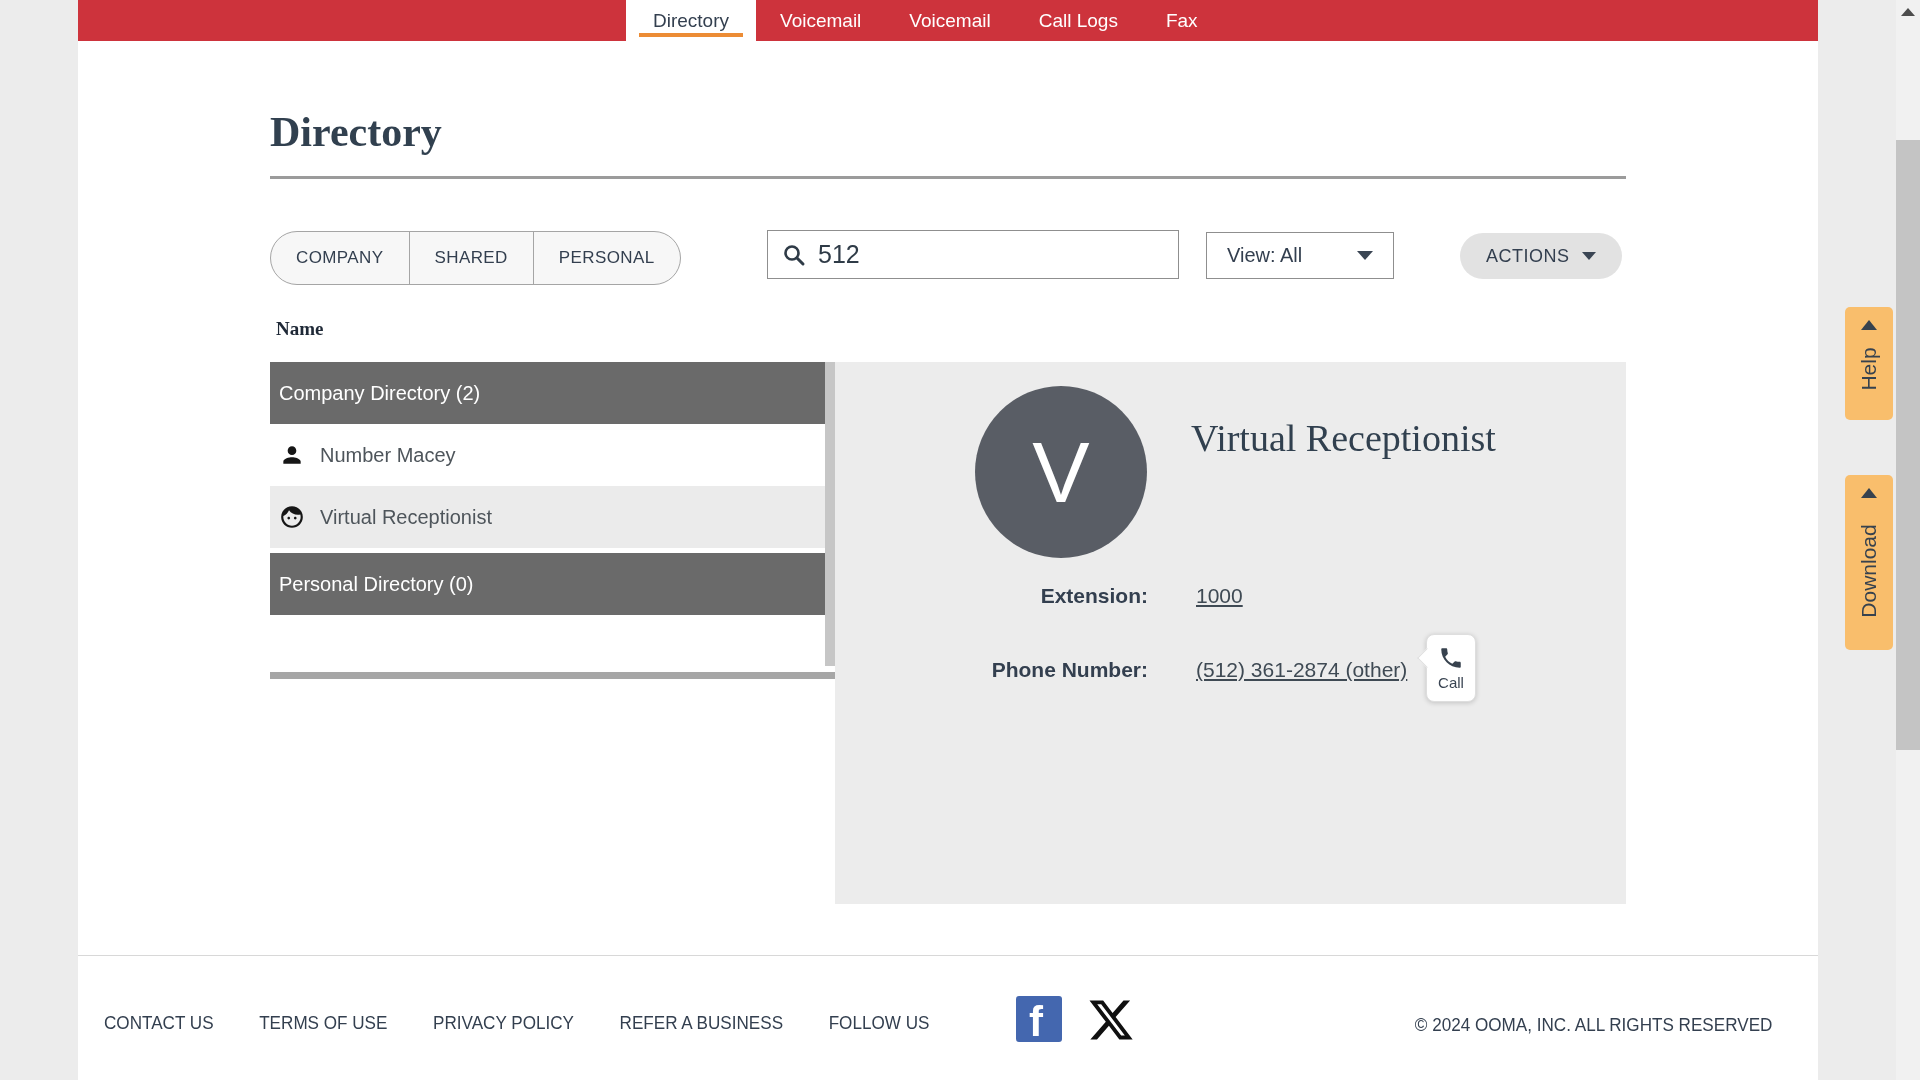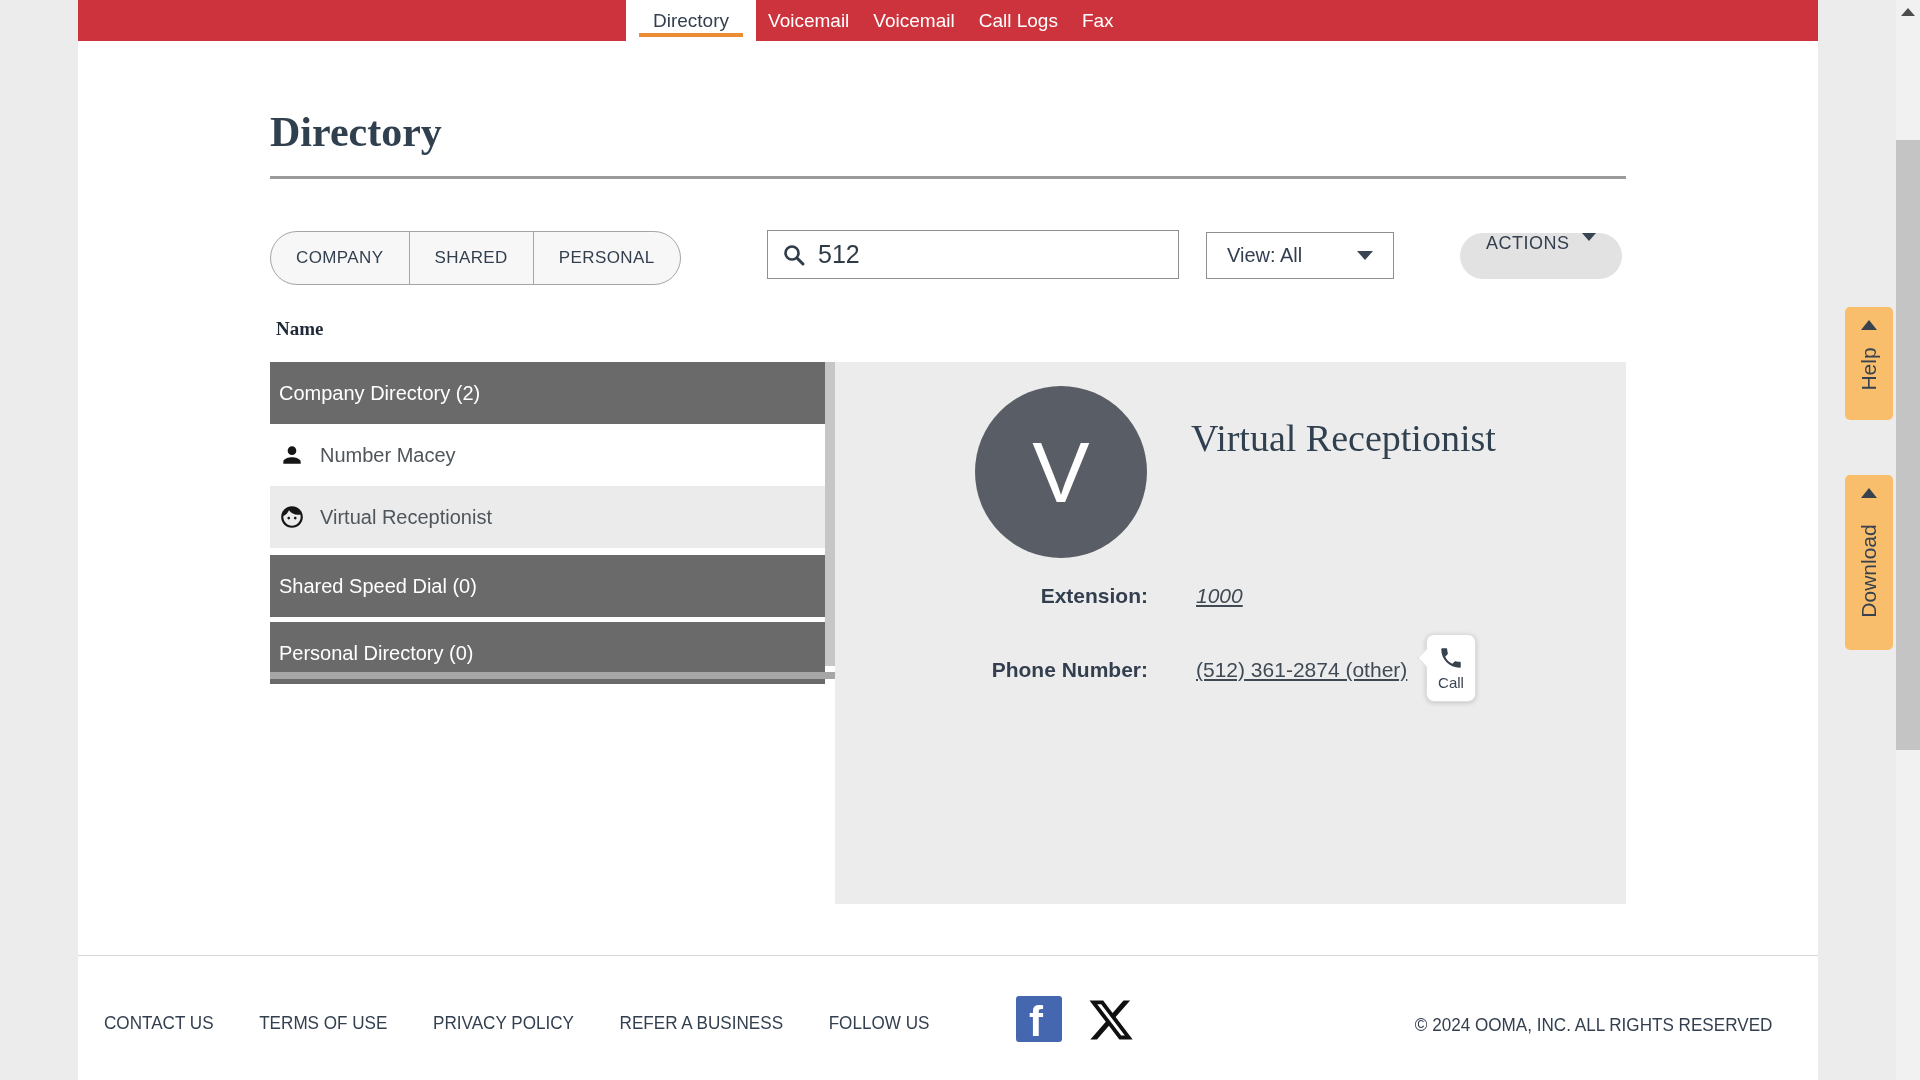--- a/index.html
+++ b/index.html
@@ -4,61 +4,61 @@
 <style>
   * { margin:0; padding:0; box-sizing:border-box; }
   html,body { width:1920px; height:1080px; overflow:hidden; }
   body { background:#ECECEC; font-family:"Liberation Sans", sans-serif; color:#333F4F; position:relative; }
 
   .page { position:absolute; left:78px; top:0; width:1740px; height:1080px; background:#FFFFFF; }
 
   
   .navbar { position:absolute; left:0; top:0; right:0; height:41px; background:#CD333C; }
   .nav-tabs { position:absolute; left:548px; top:0; height:41px; display:flex; }
-  .nav-tab { color:#FFFFFF; font-size:19px; padding:0 12px; display:flex; align-items:center; cursor:pointer; }
+  .nav-tab { color:#FFFFFF; font-size:19px; padding:0 24px; display:flex; align-items:center; cursor:pointer; }
   .nav-tab.active { background:#FFFFFF; color:#333F4F; position:relative; padding:0 27px; }
   .nav-tab.active .underline { position:absolute; left:13px; right:13px; bottom:4px; height:4px; background:#EC8C35; }
 
   
   .page-title { position:absolute; left:192px; top:108px; font-family:"Liberation Serif", serif; font-size:42px; color:#31404F; }
   .title-rule { position:absolute; left:192px; top:176px; width:1356px; height:3px; background:#9B9B9B; }
 
   
   .segmented { position:absolute; left:192px; top:231px; height:54px; display:flex; border:1px solid #A5A5A5; border-radius:27px; background:#F7F7F7; overflow:hidden; }
   .segment { padding:0 25px; display:flex; align-items:center; font-size:17px; letter-spacing:.4px; color:#333F4F; cursor:pointer; }
   .segment + .segment { border-left:1px solid #A5A5A5; }
 
   .search-box { position:absolute; left:689px; top:230px; width:412px; height:49px; border:1px solid #8F8F8F; background:#fff; display:flex; align-items:center; padding:0 14px; }
   .search-box input { border:none; outline:none; font-size:25px; color:#2F3B47; width:100%; margin-left:12px; font-family:"Liberation Sans", sans-serif; background:transparent; }
 
   .view-select { position:absolute; left:1128px; top:232px; width:188px; height:47px; border:1px solid #8F8F8F; background:#fff; display:flex; align-items:center; justify-content:space-between; padding:0 20px; font-size:20px; cursor:pointer; }
   .caret-down { width:0; height:0; border-left:8px solid transparent; border-right:8px solid transparent; border-top:9px solid #3A4553; }
 
-  .actions-btn { position:absolute; left:1382px; top:233px; height:46px; padding:0 26px; border-radius:23px; background:#E2E2E2; display:flex; align-items:flex-start; gap:12px; font-size:18px; letter-spacing:.5px; color:#333F4F; cursor:pointer; }
+  .actions-btn { position:absolute; left:1382px; top:233px; height:46px; padding:0 26px; border-radius:23px; background:#E2E2E2; display:flex; align-items:center; gap:12px; font-size:18px; letter-spacing:.5px; color:#333F4F; cursor:pointer; }
   .actions-btn .caret-down { border-left-width:7px; border-right-width:7px; border-top-width:8px; }
 
   
   .name-header { position:absolute; left:198px; top:318px; font-family:"Liberation Serif", serif; font-weight:bold; font-size:19px; color:#1F2937; }
   .list { position:absolute; left:192px; top:362px; width:555px; }
   .list-row { height:62px; display:flex; align-items:center; padding-left:9px; font-size:20px; cursor:pointer; }
   .list-row.group { background:#6A6A6A; color:#FFFFFF; }
   .list-row.entry { background:#FFFFFF; color:#4E555B; gap:15px; }
   .list-row.entry.selected { background:#EBEBEB; }
   .gap7 { margin-top:7px; } .gap5 { margin-top:5px; }
   .row-icon { width:26px; height:26px; flex:0 0 26px; }
   .list-vscroll { position:absolute; left:747px; top:362px; width:10px; height:304px; background:#C6C6C6; cursor:pointer; }
   .list-hscroll { position:absolute; left:192px; top:672px; width:565px; height:7px; background:#A6A6A6; cursor:pointer; }
 
   
   .detail-panel { position:absolute; left:757px; top:362px; width:791px; height:542px; background:#ECECEC; }
   .avatar { position:absolute; left:140px; top:24px; width:172px; height:172px; border-radius:50%; background:#595D65; color:#FFFFFF; display:flex; align-items:center; justify-content:center; font-size:86px; }
   .detail-name { position:absolute; left:356px; top:54px; font-family:"Liberation Serif", serif; font-size:38px; color:#31404F; }
   .field-label { position:absolute; left:0; width:313px; text-align:right; font-weight:bold; font-size:21px; color:#333F4F; }
   .field-value { position:absolute; left:361px; font-size:21px; color:#3F4A54; text-decoration:underline; cursor:pointer; }
-  .lbl-ext { top:222px; } .val-ext { top:222px;font-style:italic; }
+  .lbl-ext { top:222px; } .val-ext { top:222px; }
   .lbl-phone { top:296px; } .val-phone { top:296px; }
 
   .call-btn { position:absolute; left:591px; top:272px; width:50px; height:68px; background:#FFFFFF; border:1px solid #DEDEDE; border-radius:8px; box-shadow:0 1px 5px rgba(0,0,0,.18); display:flex; flex-direction:column; align-items:center; justify-content:center; gap:3px; cursor:pointer; }
   .call-btn::before { content:""; position:absolute; left:-7px; top:16px; width:13px; height:13px; background:#FFFFFF; border-left:1px solid #DEDEDE; border-bottom:1px solid #DEDEDE; transform:rotate(45deg); }
   .call-label { font-size:15px; color:#3A4553; }
 
   
   .footer { position:absolute; left:0; right:0; top:955px; bottom:0; border-top:1px solid #D8D8D8; background:#FFFFFF; }
   .footer-links { position:absolute; left:26px; top:57px; display:flex; gap:48px; font-size:18px; letter-spacing:0; transform:scaleX(.95); transform-origin:left center; }
   .footer-link { color:#333F4F; cursor:pointer; white-space:nowrap; }
@@ -150,23 +150,20 @@
       <span>Number Macey</span>
     </div>
     <div class="list-row entry selected">
       <span class="row-icon">
         <svg width="26" height="26" viewBox="0 0 24 24" fill="#161616">
             <path d="M9 11.75c-.69 0-1.25.56-1.25 1.25s.56 1.25 1.25 1.25 1.25-.56 1.25-1.25-.56-1.25-1.25-1.25zm6 0c-.69 0-1.25.56-1.25 1.25s.56 1.25 1.25 1.25 1.25-.56 1.25-1.25-.56-1.25-1.25-1.25zM12 2C6.48 2 2 6.48 2 12s4.48 10 10 10 10-4.48 10-10S17.52 2 12 2zm0 18c-4.41 0-8-3.59-8-8 0-.29.02-.58.05-.86 2.36-1.05 4.23-2.98 5.21-5.37C11.07 8.33 14.05 10 17.42 10c.78 0 1.53-.09 2.25-.26.21.71.33 1.47.33 2.26 0 4.41-3.59 8-8 8z"></path>
           </svg>
       </span>
       <span>Virtual Receptionist</span>
     </div>
-    <div class="list-row group gap7">
-      <span>Shared Speed Dial (0)</span>
-    </div>
     <div class="list-row group gap5">
       <span>Personal Directory (0)</span>
     </div>
   </div>
   <div class="list-vscroll"></div>
   <div class="list-hscroll"></div>
 
   <div class="detail-panel">
     <div class="avatar">
         <span>V</span>

